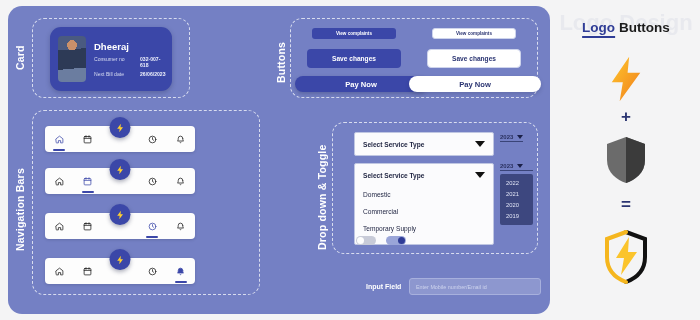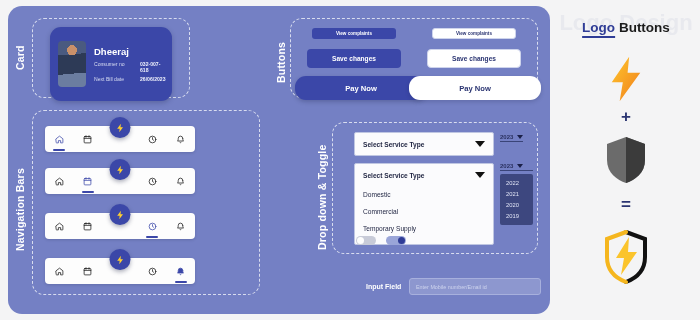--- a/index.html
+++ b/index.html
@@ -33,21 +33,21 @@
     letter-spacing: .2px;
     writing-mode: vertical-rl;
     transform: rotate(180deg);
     white-space: nowrap;
     text-align: center;
   }
 
   
   .card {
     position: absolute; left: 50px; top: 27px;
-    width: 122px; height: 74px;
+    width: 122px; height: 64px;
     background: #3b47a8; border-radius: 11px;
     box-shadow: 0 2px 5px rgba(20,25,60,.25);
     display: flex; align-items: center; padding: 7px 8px; gap: 8px;
   }
   .avatar {
     width: 28px; height: 46px; border-radius: 4px; flex: none;
     background:
       radial-gradient(circle at 50% 20%, #c9906a 0 5px, transparent 5px),
       linear-gradient(175deg, #4a5a80 0 30%, #2d3a56 30% 70%, #6b7da0 70%);
     overflow: hidden;
@@ -92,21 +92,21 @@
   
   .btn {
     position: absolute;
     display: flex; align-items: center; justify-content: center;
     font-weight: 600; white-space: nowrap;
   }
   .btn-fill { background: #3b47a8; color: #fff; }
   .btn-out  { background: #ffffff; color: #2b3572; border: 1px solid #ced4ec; }
   .btn-sm { width: 84px; height: 11px; font-size: 4.6px; border-radius: 3px; }
   .btn-md { width: 94px; height: 19px; font-size: 6.6px; border-radius: 4px; }
-  .btn-lg { width: 132px; height: 24px; font-size: 7.6px; border-radius: 11px; }
+  .btn-lg { width: 132px; height: 16px; font-size: 7.6px; border-radius: 11px; }
   .btn-lg.btn-fill { box-shadow: 0 2px 4px rgba(20,25,60,.25); }
   .btn-lg.btn-out  { box-shadow: 0 2px 4px rgba(20,25,60,.18); border: none; }
 
   
   .select {
     position: absolute;
     background: #fbfbfd; border: 1px solid #bfc6e2;
     border-radius: 2px;
   }
   .select-head {

